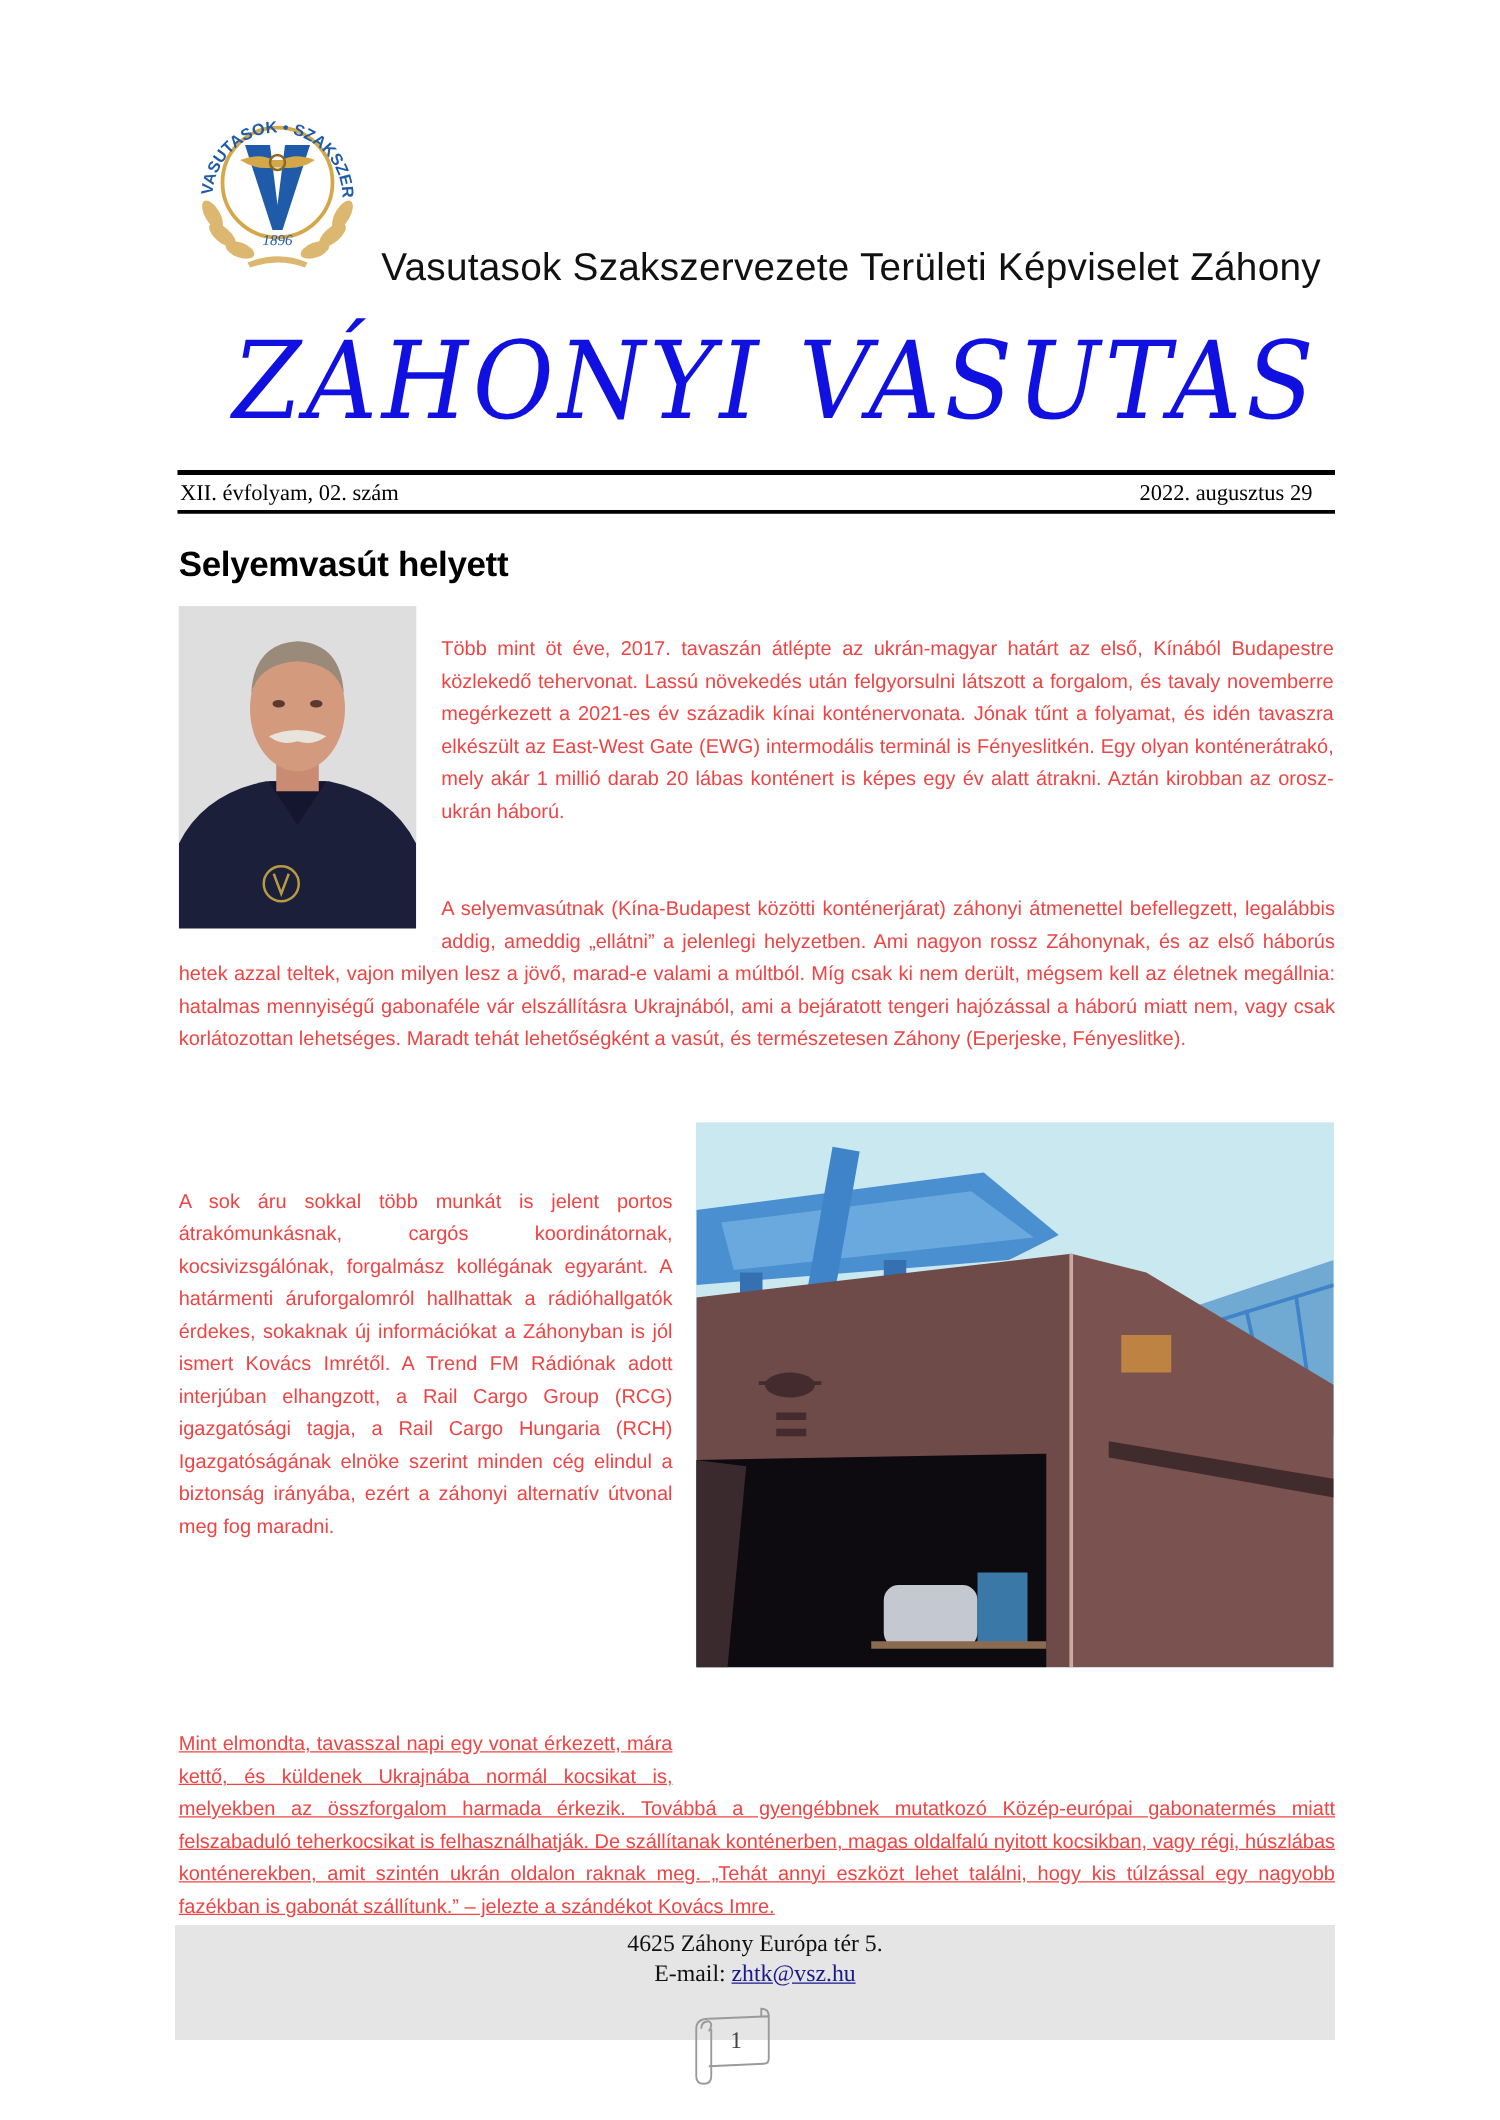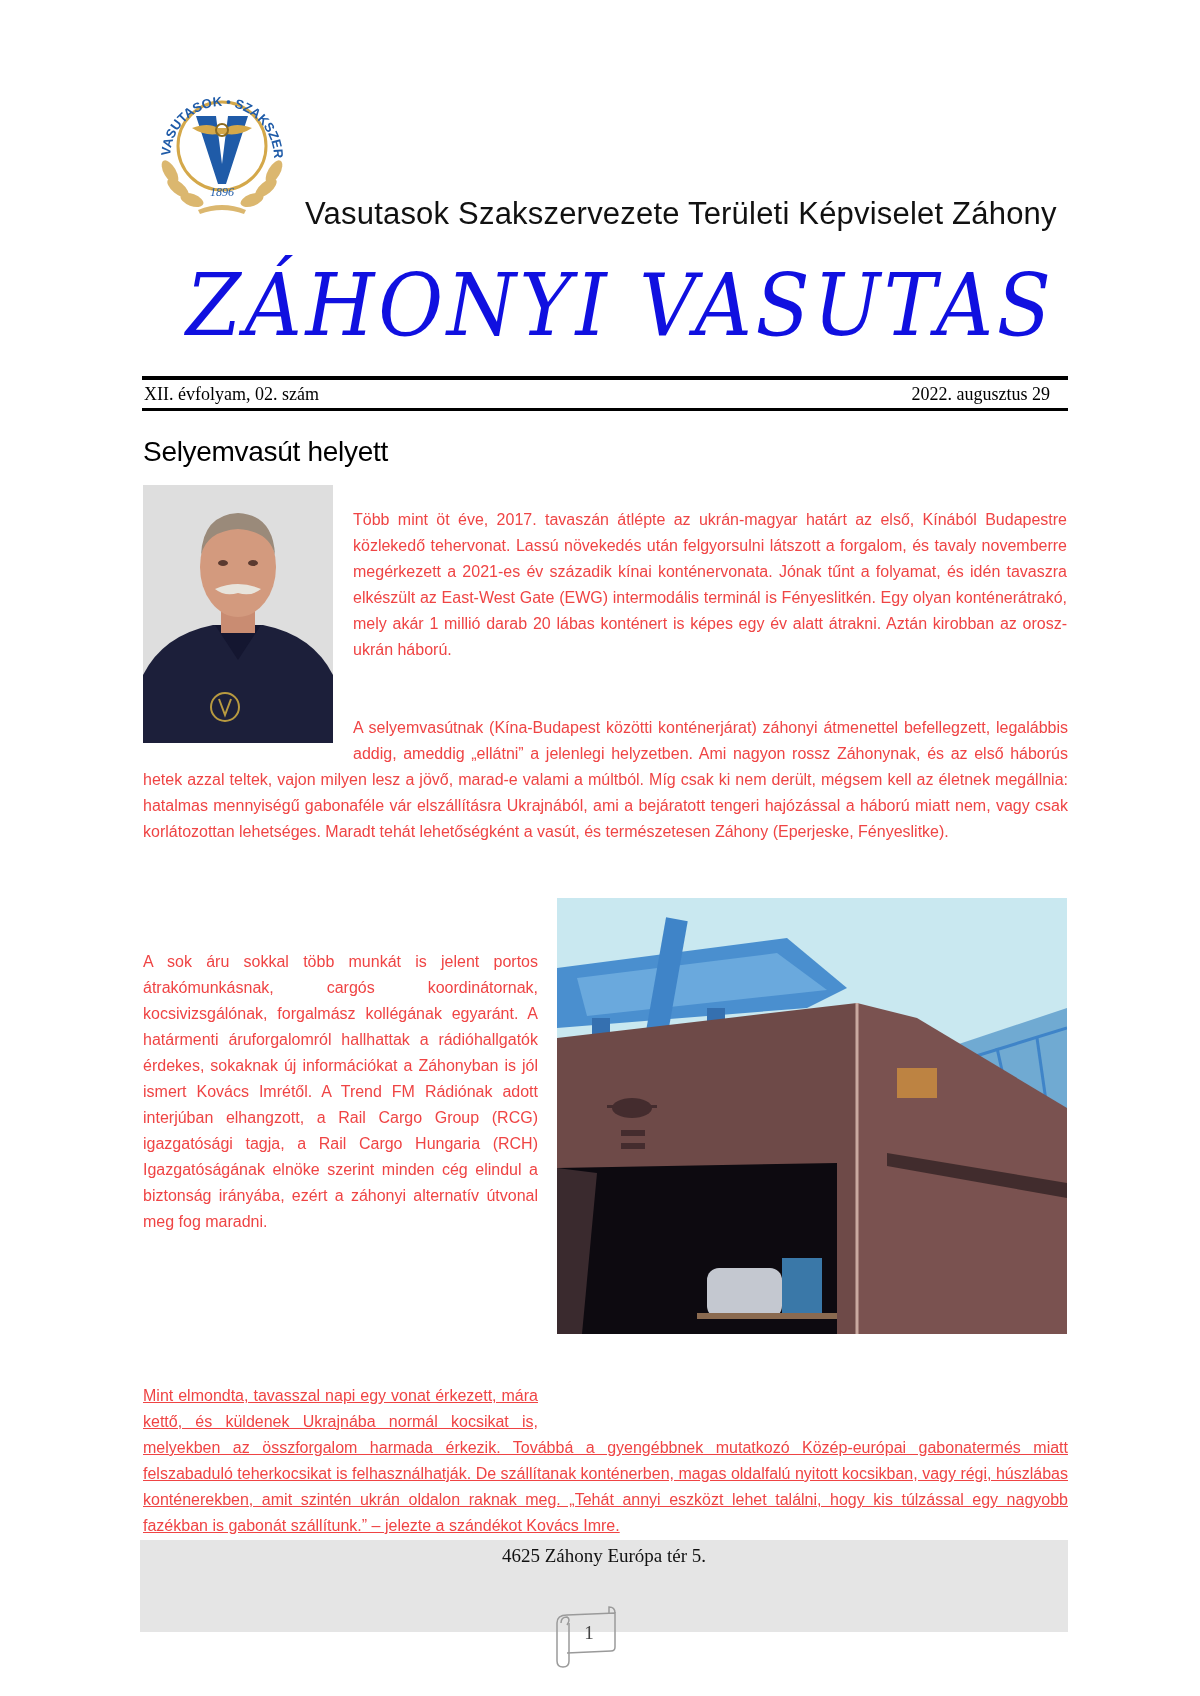--- a/index.html
+++ b/index.html
@@ -7,21 +7,21 @@
 
   .logo { position: absolute; left: 148px; top: 72px; width: 148px; height: 148px; }
   .org-name { position: absolute; left: 305px; top: 196px; width: 720px; font-family: Liberation Sans, sans-serif; font-size: 31px; letter-spacing: 0.2px; white-space: nowrap; color: #111; }
   .masthead-title { position: absolute; left: 186px; top: 262px; width: 850px; font-family: "DejaVu Serif", serif; font-style: italic; font-size: 86px; color: #1010e0; white-space: nowrap; letter-spacing: 4px; line-height: 1; transform: scaleX(0.92); transform-origin: left top; }
   .rule-top { position: absolute; left: 142px; top: 376px; width: 926px; height: 4px; background: #000; }
   .issue-line { position: absolute; left: 142px; top: 382px; width: 926px; height: 24px; font-family: "Liberation Serif", serif; font-size: 18px; line-height: 24px; }
   .issue-left { position: absolute; left: 2px; top: 0; }
   .issue-right { position: absolute; right: 18px; top: 0; }
   .rule-bottom { position: absolute; left: 142px; top: 408px; width: 926px; height: 3px; background: #000; }
 
-  .headline { position: absolute; left: 143px; top: 436px; font-size: 28px; font-weight: normal; letter-spacing: -0.3px; }
+  .headline { position: absolute; left: 143px; top: 436px; font-size: 28px; font-weight: bold; letter-spacing: -0.3px; }
 
   .text { font-size: 16px; line-height: 26px; text-align: justify; color: #ef4444; margin-top: 24px; }
   .p1 { position: absolute; left: 353px; top: 483px; width: 714px; }
   .p2-wrap { position: absolute; left: 143px; top: 691px; width: 925px; }
   .p2-wrap .indent-box { float: left; width: 210px; height: 52px; }
   .p3 { position: absolute; left: 143px; top: 925px; width: 395px; }
   .p4-wrap { position: absolute; left: 143px; top: 1359px; width: 925px; text-decoration: underline; }
   .p4-wrap .float-box { float: right; width: 530px; height: 52px; }
 
   .portrait { position: absolute; left: 143px; top: 485px; width: 190px; height: 258px; background: #dcdcdc; overflow: hidden; }
@@ -133,20 +133,21 @@
 </div>
 
 <div class="text p4-wrap">
   <div class="float-box"></div>
   <span>Mint elmondta, tavasszal napi egy vonat érkezett, mára kettő, és küldenek Ukrajnába normál kocsikat is, melyekben az összforgalom harmada érkezik. Továbbá a gyengébbnek mutatkozó Közép-európai gabonatermés miatt felszabaduló teherkocsikat is felhasználhatják. De szállítanak konténerben, magas oldalfalú nyitott kocsikban, vagy régi, húszlábas konténerekben, amit szintén ukrán oldalon raknak meg. „Tehát annyi eszközt lehet találni, hogy kis túlzással egy nagyobb fazékban is gabonát szállítunk.” – jelezte a szándékot Kovács Imre.</span>
 </div>
 
 <div class="footer-band">
   <div class="footer-text">
     <div>4625 Záhony Európa tér 5.</div>
+    <div><span>E-mail: </span><a>zhtk@vsz.hu</a></div>
   </div>
 </div>
 
 <svg class="page-scroll" width="68" height="66" viewBox="0 0 68 66">
   <path d="M 14 12 L 62 10 L 62 44 Q 62 48 58 48 L 14 50" fill="none" stroke="#9a9a9a" stroke-width="1.5"></path>
   <path d="M 14 12 Q 4 12 4 20 L 4 58 Q 4 64 10 64 Q 16 64 16 58 L 16 20" fill="none" stroke="#9a9a9a" stroke-width="1.5"></path>
   <path d="M 8 20 Q 8 14 14 14 Q 18 16 14 22" fill="none" stroke="#9a9a9a" stroke-width="1.5"></path>
   <path d="M 56 10 L 56 4 Q 62 4 62 10" fill="none" stroke="#9a9a9a" stroke-width="1.5"></path>
 </svg>
 <div class="page-number">1</div>

